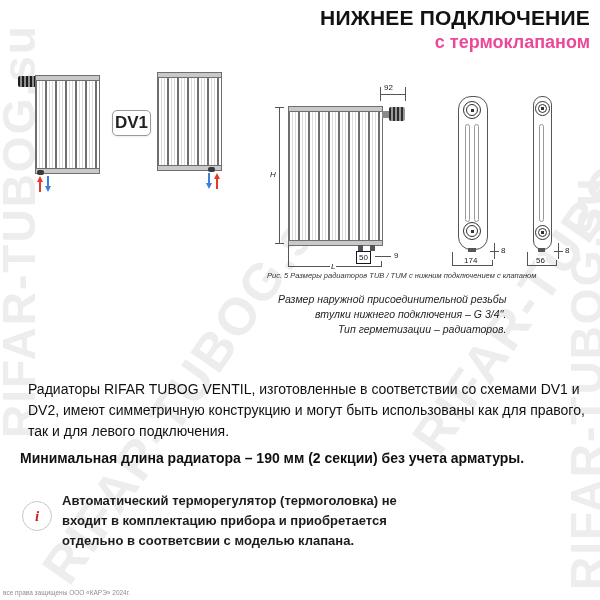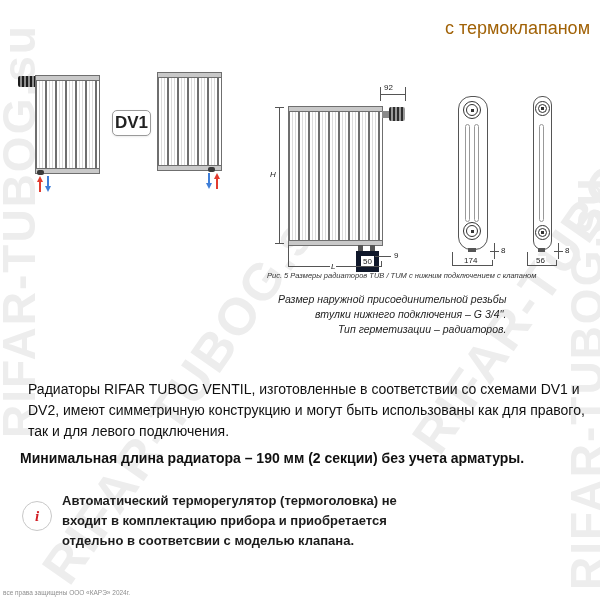--- a/index.html
+++ b/index.html
@@ -13,21 +13,21 @@
   .wm1{font-size:46px;left:-8px;top:438px;transform:rotate(-90deg);transform-origin:left top;}
   .wm2{font-size:52px;left:30px;top:560px;transform:rotate(-55deg);transform-origin:left top;}
   .wm3{font-size:52px;left:400px;top:430px;transform:rotate(-55deg);transform-origin:left top;}
   .wm4{font-size:46px;left:560px;top:590px;transform:rotate(-90deg);transform-origin:left top;}
 
   .z{position:absolute;z-index:2;}
 
   
   .title{right:10px;top:6px;text-align:right;line-height:1.15;}
   .title .t1{font-size:21px;font-weight:800;color:#121212;letter-spacing:.2px;}
-  .title .t2{font-size:18px;font-weight:400;color:#a16207;margin-top:12px;}
+  .title .t2{font-size:18px;font-weight:700;color:#ec4899;margin-top:2px;}
 
   
   .scheme{position:absolute;z-index:2;}
   .rad{position:absolute;border:1px solid #6f6f6f;background:
        repeating-linear-gradient(90deg,#6f6f6f 0 1px,#fff 1px 3px,#dcdcdc 3px 4px,
        #fff 4px 6px,#dcdcdc 6px 7px,#fff 7px 9px,#6f6f6f 9px 10px);}
   .rad::before,.rad::after{content:'';position:absolute;left:-1px;right:-1px;height:4px;
        background:#c9c9c9;border:1px solid #6f6f6f;}
   .rad::before{top:-2px;} .rad::after{bottom:-2px;}
   .knob{position:absolute;width:19px;height:11px;border-radius:2px;
@@ -79,20 +79,21 @@
 <body>
 
 <div class="page">
 
   <div class="wm wm1">RIFAR-TUBOG.su</div>
   <div class="wm wm2">RIFAR-TUBOG.su</div>
   <div class="wm wm3">RIFAR-TUBOG.su</div>
   <div class="wm wm4">RIFAR-TUBOG.su</div>
 
   <div class="z title">
+    <div class="t1">НИЖНЕЕ ПОДКЛЮЧЕНИЕ</div>
     <div class="t2">с термоклапаном</div>
   </div>
 
   <div class="scheme" style="left:12px;top:70px;width:230px;height:130px;">
     <span class="knob kl" style="left:6px;top:6px;"></span>
     <div class="rad" style="left:23px;top:6px;width:63px;height:95px;"></div>
     <span class="nub" style="left:25px;top:100px;"></span>
     <span class="arr up" style="left:27px;top:109px;"></span>
     <span class="arr dn" style="left:35px;top:106px;"></span>
 
@@ -117,21 +118,21 @@
     <span class="dlabel" style="left:105px;top:-2px;">92</span>
 
     <span class="dl" style="left:1px;top:22px;width:1px;height:136px;"></span>
     <span class="dl" style="left:-3px;top:22px;width:9px;height:1px;"></span>
     <span class="dl" style="left:-3px;top:158px;width:9px;height:1px;"></span>
     <span class="dlabel" style="left:-9px;top:85px;font-style:italic;">H</span>
 
     <span class="stub" style="left:80px;top:160px;width:5px;height:6px;"></span>
     <span class="stub" style="left:92px;top:160px;width:5px;height:6px;"></span>
 
-    <span class="dlabel" style="left:78px;top:166px;border:5px solid #0f172a;padding:1px 2px;">50</span>
+    <span class="dlabel" style="left:78px;top:166px;border:1px solid #0f172a;padding:1px 2px;">50</span>
 
     <span class="dl" style="left:97px;top:171px;width:16px;height:1px;"></span>
     <span class="dlabel" style="left:115px;top:166px;">9</span>
 
     <span class="dl" style="left:10px;top:160px;width:1px;height:22px;"></span>
     <span class="dl" style="left:103px;top:176px;width:1px;height:6px;"></span>
     <span class="dl" style="left:10px;top:181px;width:94px;height:1px;"></span>
     <span class="dlabel" style="left:52px;top:177px;font-style:italic;">L</span>
   </div>
 

